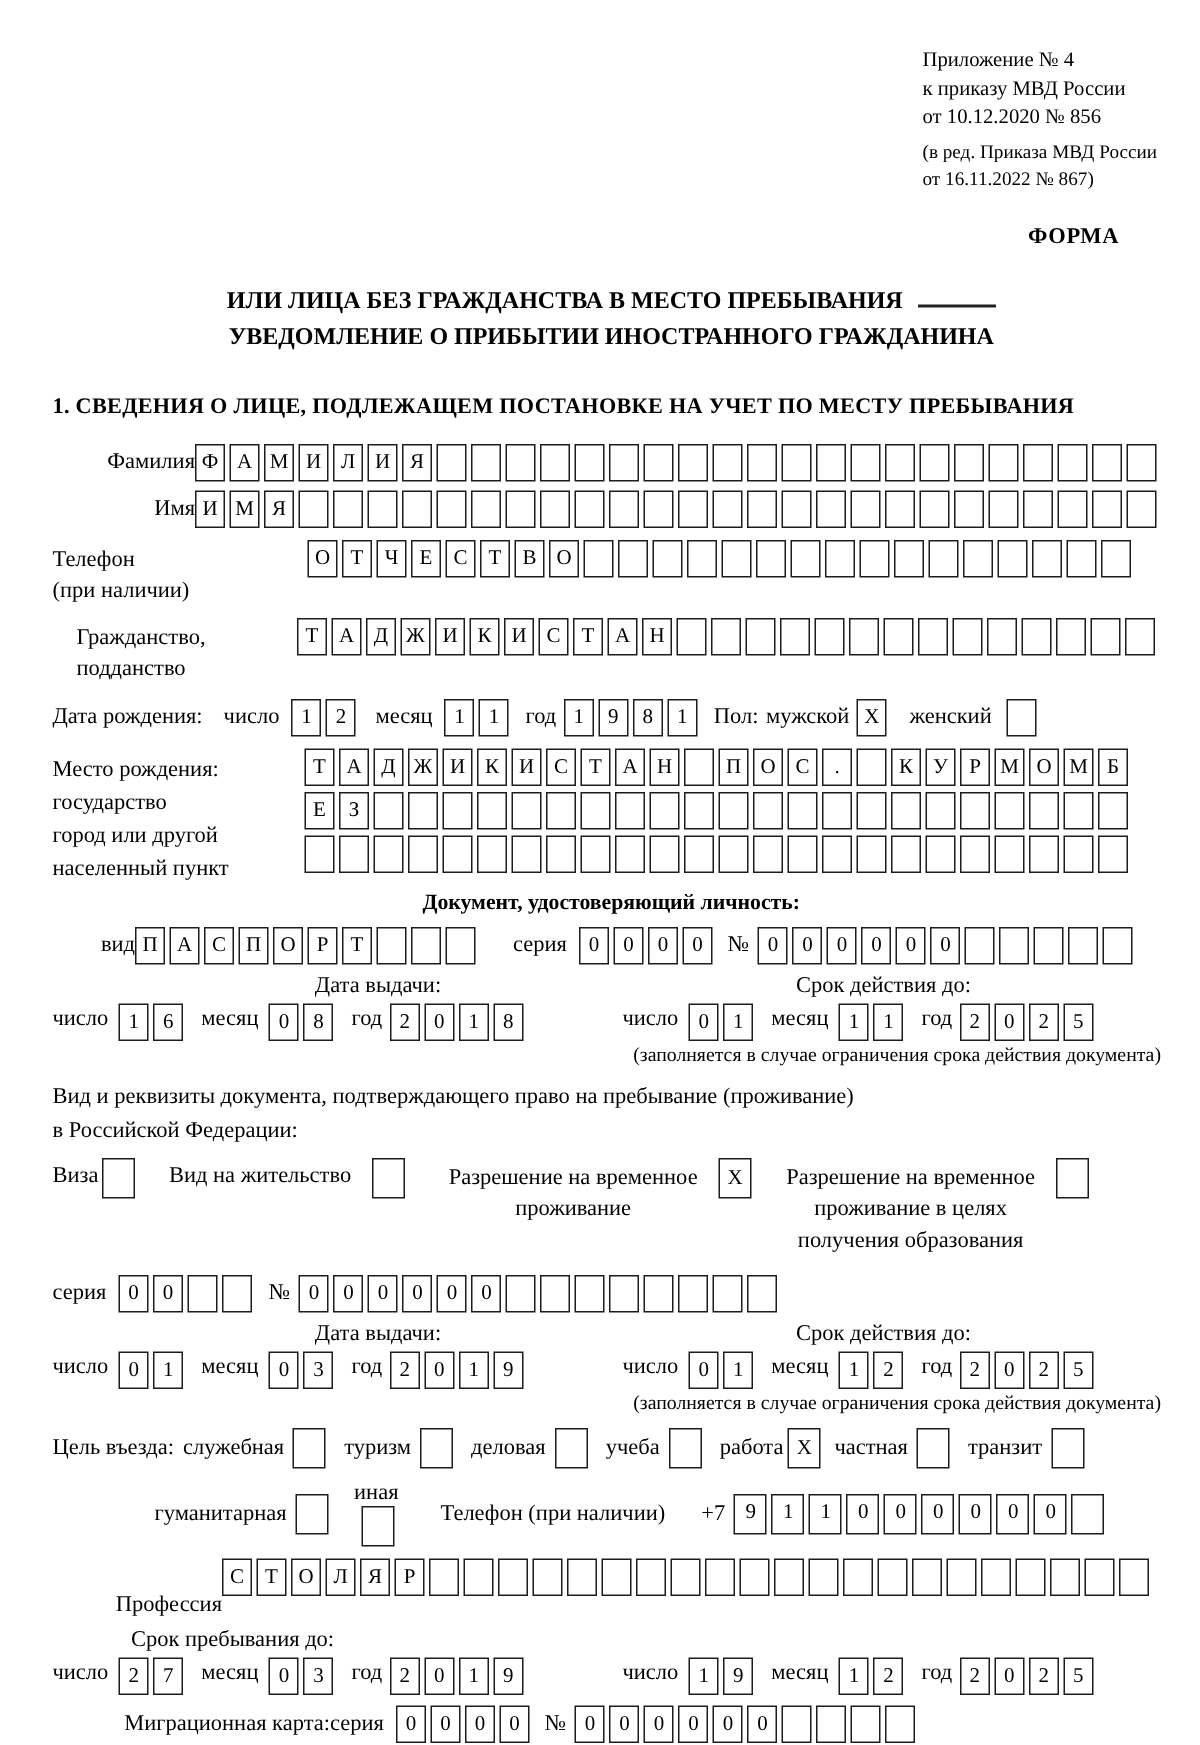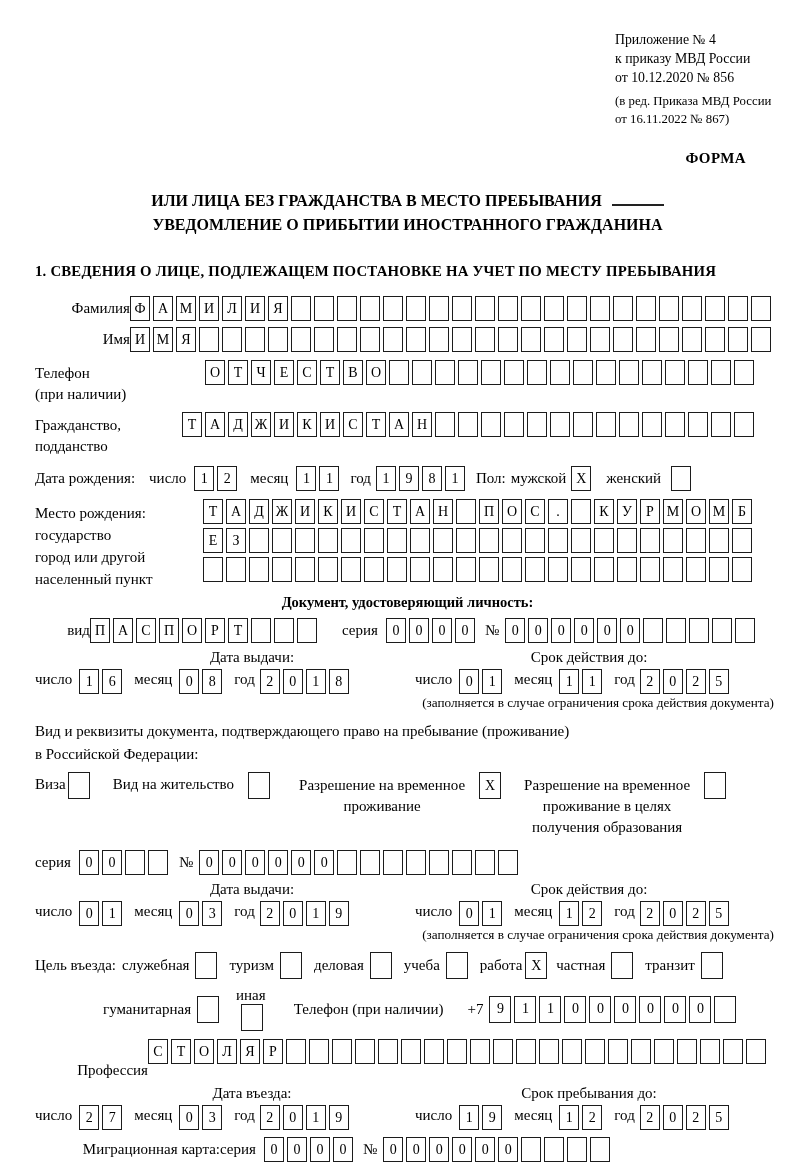--- a/index.html
+++ b/index.html
@@ -173,21 +173,21 @@
         <span class="cell"></span>
         <span class="cell"></span>
         <span class="cell"></span>
         <span class="cell"></span>
         <span class="cell"></span>
         <span class="cell"></span>
         <span class="cell"></span>
       </span>
   </div>
 
-  <div class="row" style="margin-bottom:9px;">
+  <div class="row" style="margin-bottom:9px;margin-left:16px;">
     <span class="lbl-stack lbl-w147">
       <span>Гражданство,</span>
       <span>подданство</span>
     </span>
     <span class="cells">
         <span class="cell">Т</span>
         <span class="cell">А</span>
         <span class="cell">Д</span>
         <span class="cell">Ж</span>
         <span class="cell">И</span>
@@ -633,21 +633,20 @@
         <span class="cell"></span>
         <span class="cell"></span>
         <span class="cell"></span>
         <span class="cell"></span>
         <span class="cell"></span>
         <span class="cell"></span>
       </span>
   </div>
 
   <div class="dhead">
-    <span class="h-left">Дата въезда:</span>
     <span class="h-right">Срок пребывания до:</span>
   </div>
 
   <div class="row" style="margin-bottom:7px;">
     <span class="dgroup dates-left">
       <span class="lbl" style="padding-top:2px;">число</span>
       <span class="cells">
           <span class="cell">2</span>
           <span class="cell">7</span>
         </span>

